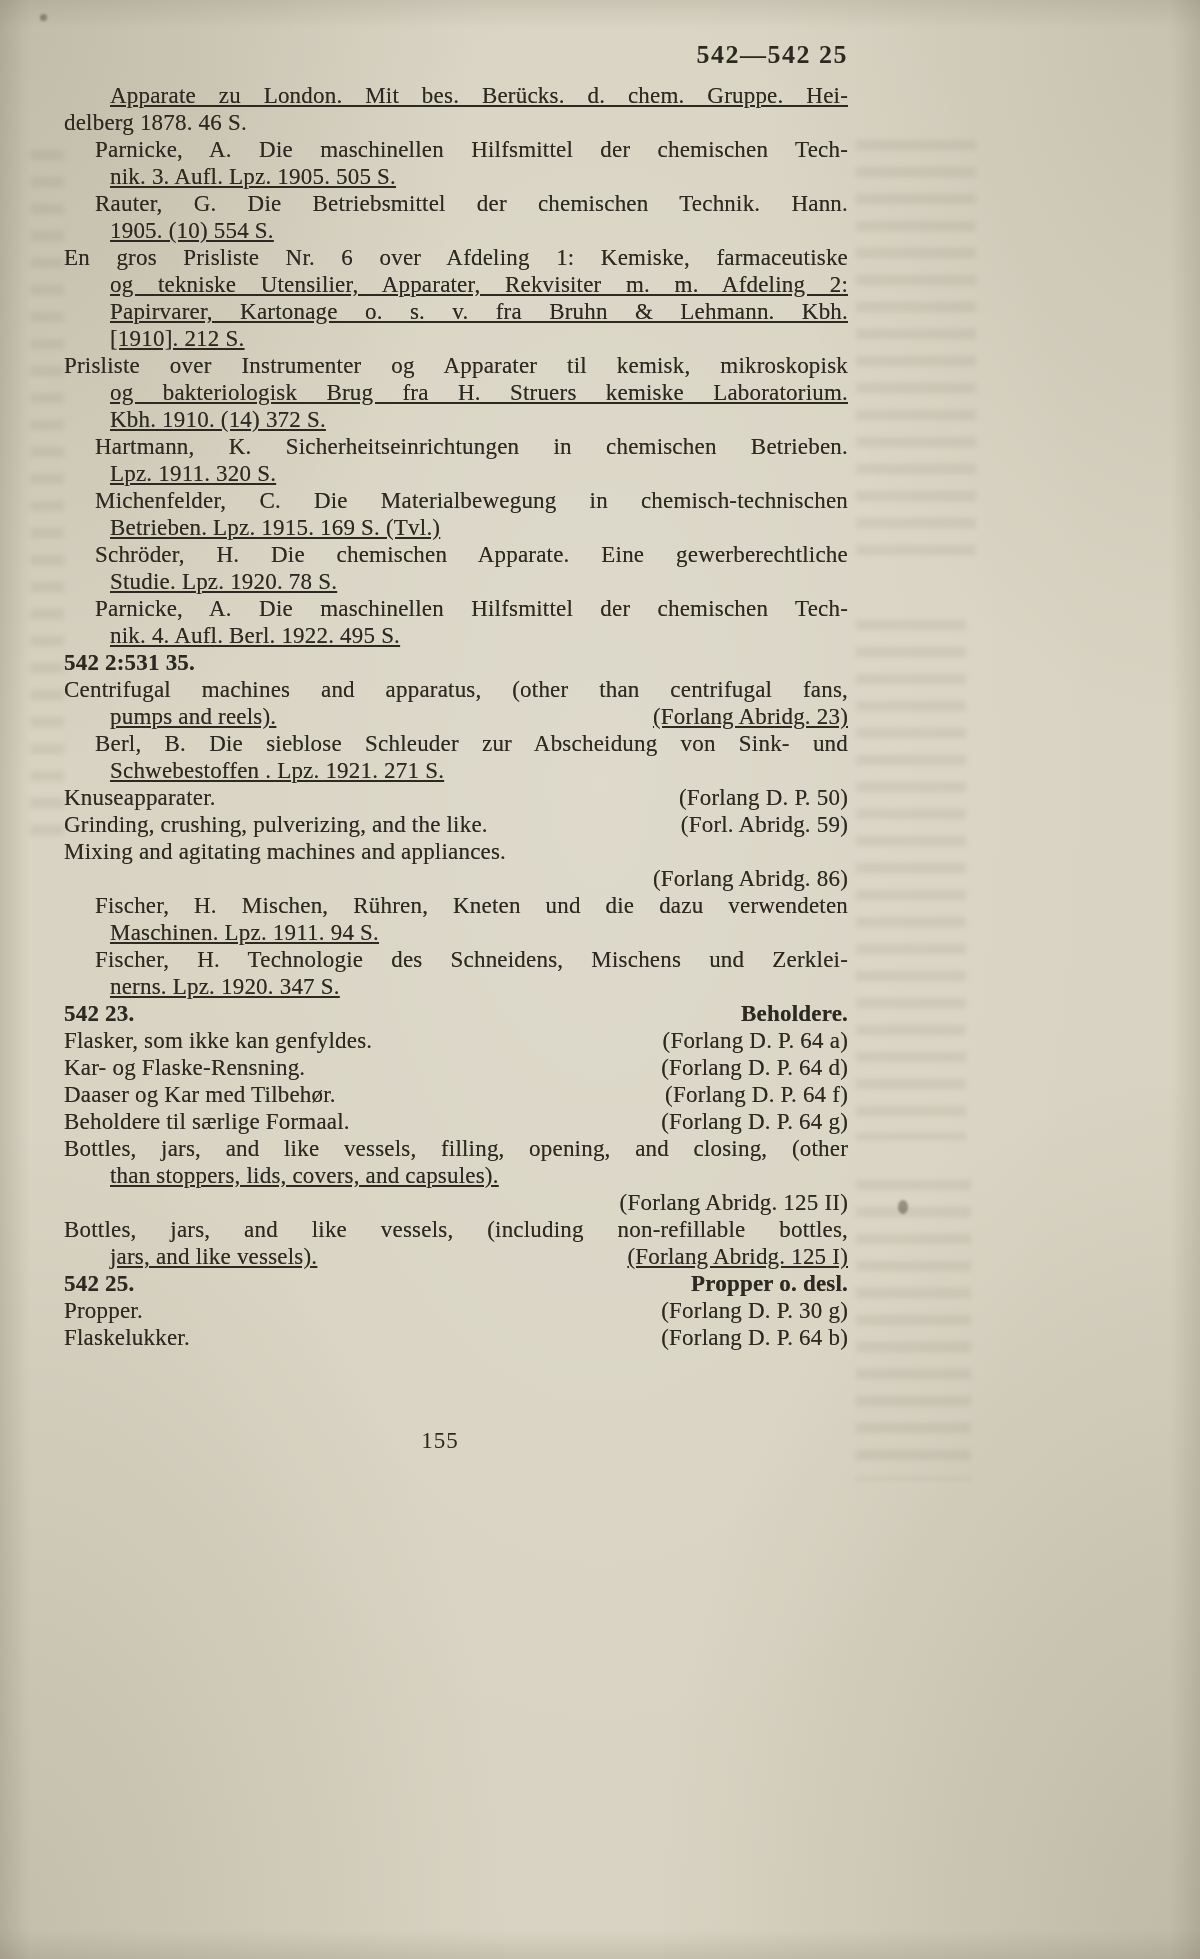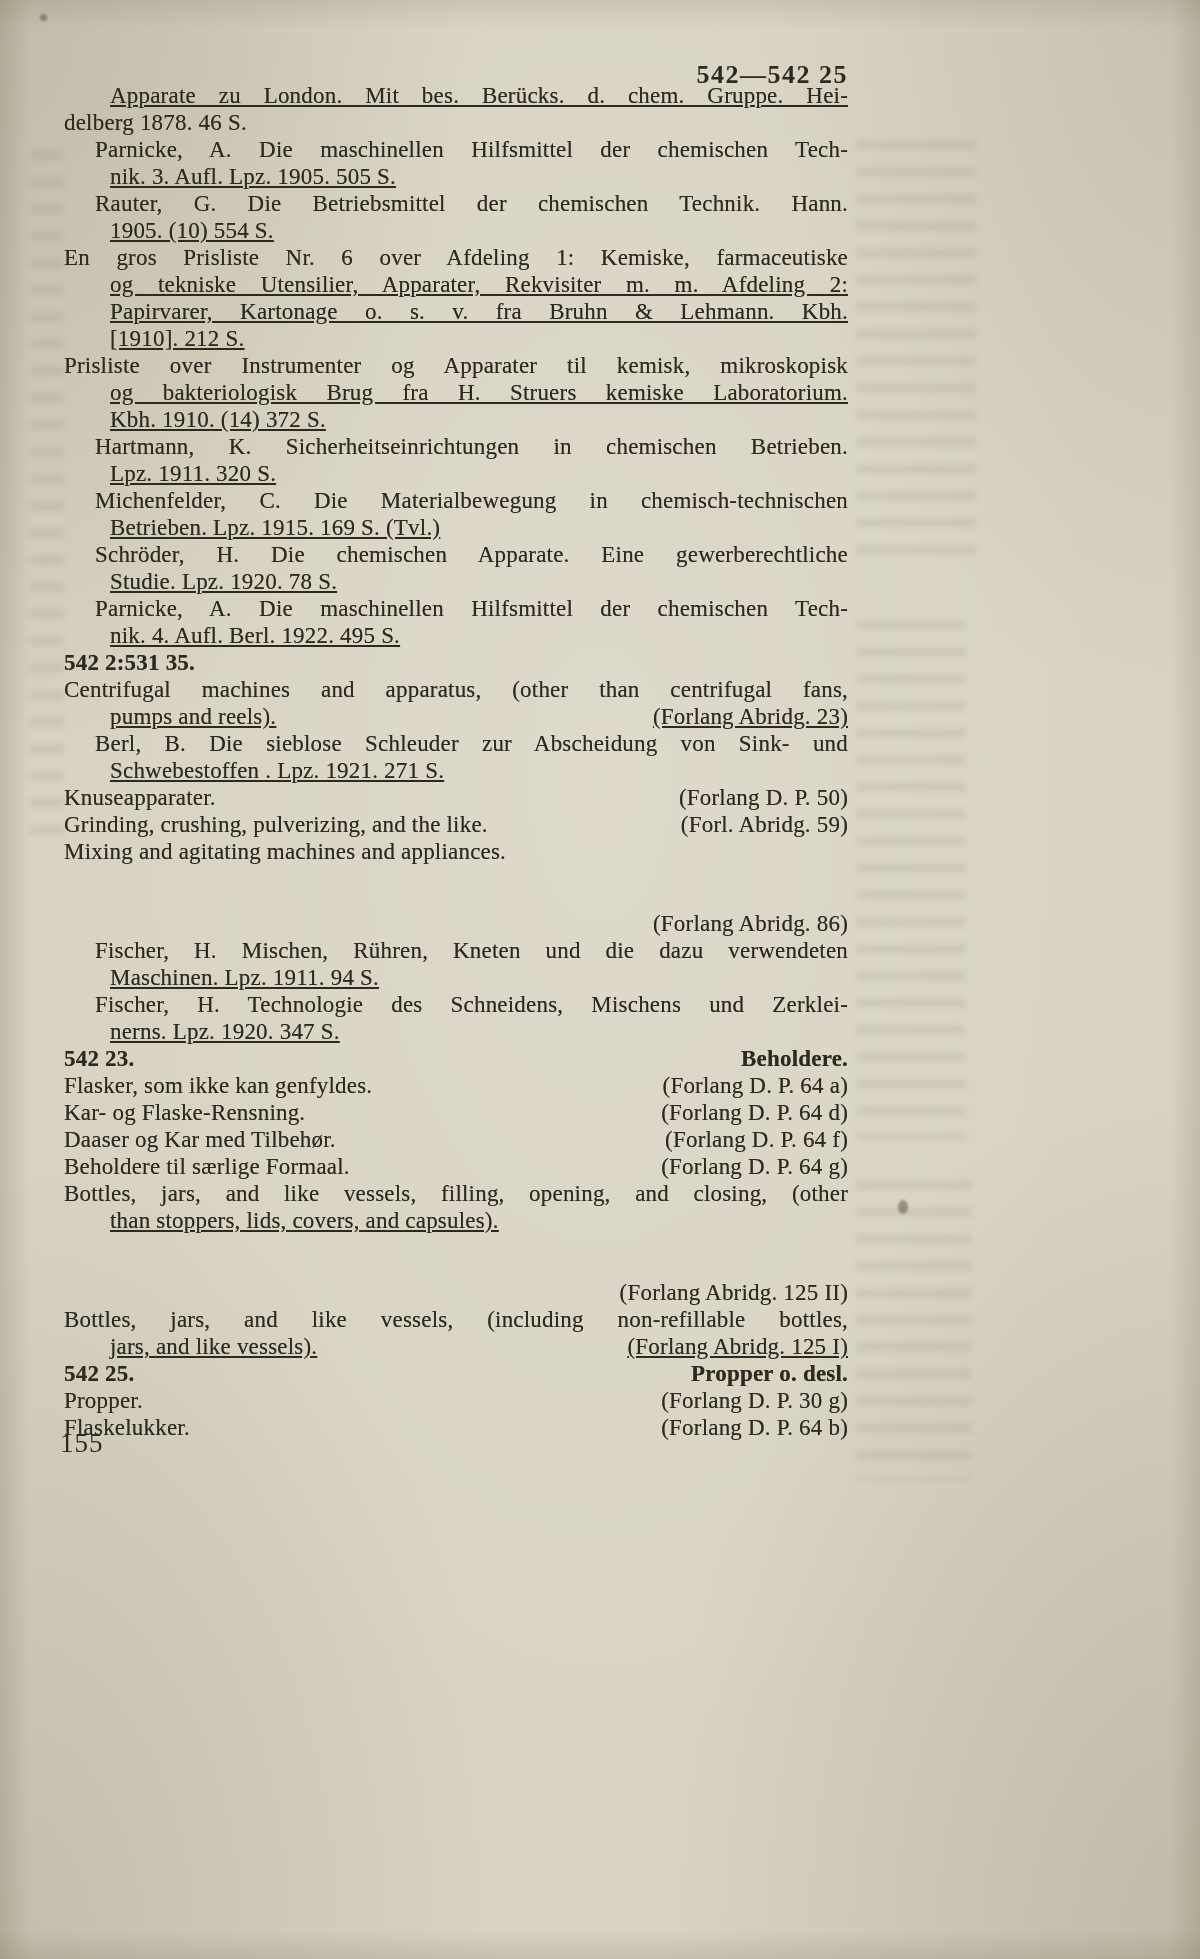--- a/index.html
+++ b/index.html
@@ -22,47 +22,46 @@
   }
   .hdr {
     position: absolute;
     top: 40px;
     left: 64px;
     width: 784px;
     text-align: right;
     font-weight: bold;
     font-size: 26px;
     letter-spacing: 1.5px;
-    margin-top: 20px;
   }
   .textblock {
     position: absolute;
     top: 82px;
     left: 64px;
     width: 784px;
     font-size: 23px;
     line-height: 27px;
     letter-spacing: 0.2px;
     text-shadow: 0 0 0.5px rgba(43,41,32,0.55);
   }
   .ln { min-height: 27px; }
   .ind { padding-left: 46px; text-decoration: underline; }
   .j { text-align: justify; text-align-last: justify; }
   .row { display: flex; justify-content: space-between; gap: 16px; }
-  .rightonly { text-align: right; margin-top: 45px; }
+  .rightonly { text-align: right; }
   .head { font-weight: bold; }
   .sect { }
   b { font-weight: normal; margin-left: 31px; }
   .footer {
     position: absolute;
     top: 1428px;
-    left: 60px;
+    left: 48px;
     width: 784px;
-    text-align: left;
-    font-size: 27px;
+    text-align: center;
+    font-size: 23px;
     letter-spacing: 1px;
   }
   .bleed {
     position: absolute;
     background: repeating-linear-gradient(180deg,
       rgba(105,100,82,0.10) 0 10px,
       rgba(0,0,0,0) 10px 27px);
     filter: blur(2.5px);
     pointer-events: none;
   }

